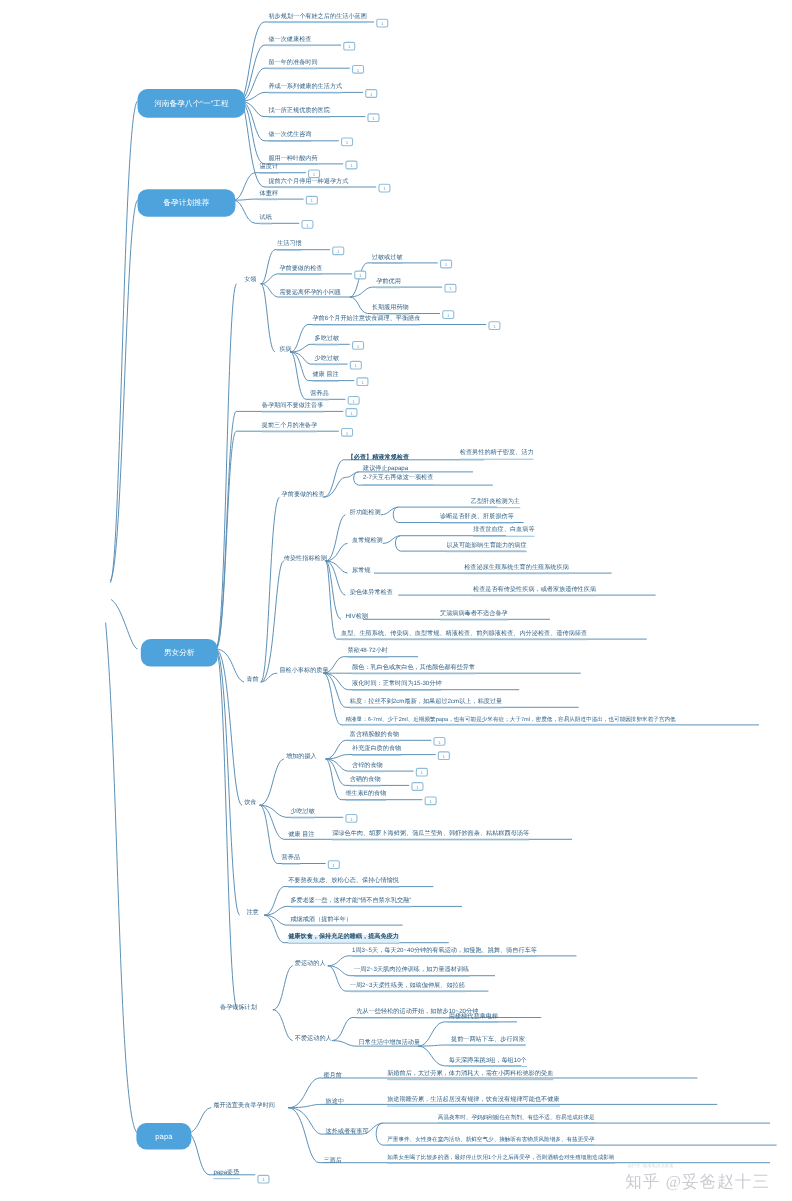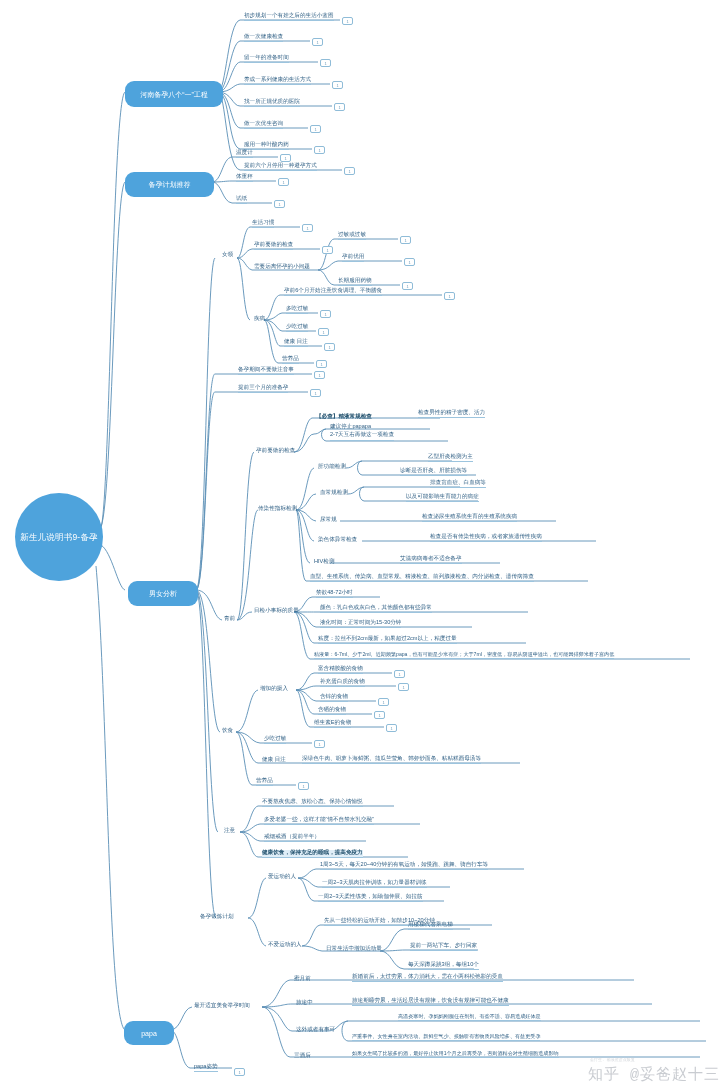--- a/index.html
+++ b/index.html
@@ -40,23 +40,23 @@
   .lbl.hi{background:#dfeef8;}
   .lbl.sm{font-size:5.1px;}
 
   .badge{
     position:absolute;
     width:9px;height:6px;border:0.7px solid #8fbcd8;border-radius:2px;
     background:#fff;color:#6d9cbb;font-size:4px;
     display:flex;align-items:center;justify-content:center;
   }
   .watermark{
-    position:absolute;right:0;bottom:8px;
+    position:absolute;right:20px;bottom:8px;
     font-size:15px;color:#c9ccd1;letter-spacing:1px;
-    font-family:Liberation Mono, monospace;
+    font-family:Liberation Serif, serif;
     margin-left:34px;
   }
   .watermark .tiny{
     position:absolute;left:2px;top:-8px;font-size:4px;color:#d5d8dc;letter-spacing:0;
   }
 </style>
 </head>
 <body>
 
 <div id="canvas">
@@ -243,23 +243,20 @@
     <path d="M292 1031 L 328 1031"></path>
     <path d="M328 1031 C 338 1031 338 1022 348 1021"></path>
     <path d="M348 1021 L 700 1021"></path>
     <path d="M348 1021 C 340 1021 340 1040 348 1041"></path>
     <path d="M348 1041 L 706 1041"></path>
     <path d="M290 1057 L 322 1057"></path>
       <path d="M322 1057 L 700 1057"></path>
     <path d="M190 1068 L 232 1068"></path>
   </svg>
 
-  <div class="node root" style="left:15px;top:493px;width:88px;height:88px;">
-    <span>新生儿说明书9-备孕</span>
-  </div>
 
   <div class="node pill" style="left:125px;top:81px;width:80px;height:20px;">
     <span>河南备孕八个“一”工程</span>
   </div>
   <div class="node pill" style="left:125px;top:172px;width:71px;height:19px;">
     <span>备孕计划推荐</span>
   </div>
   <div class="node pill" style="left:128px;top:581px;width:52px;height:19px;">
     <span>男女分析</span>
   </div>

